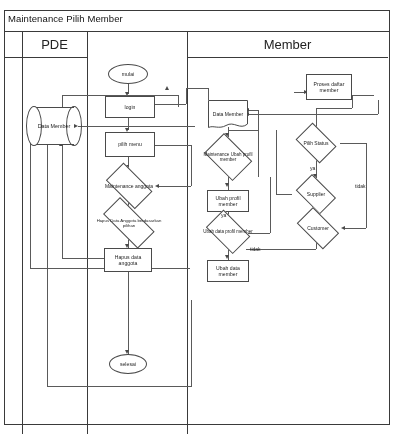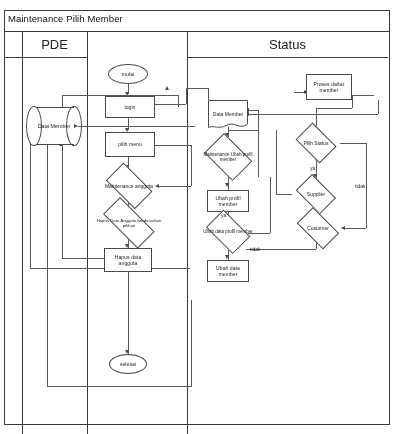--- a/index.html
+++ b/index.html
@@ -59,21 +59,21 @@
 </head>
 <body>
 
 <div id="root">
 
   <div class="frame"></div>
   <div class="title-bar"></div>
   <div class="title-txt">Maintenance Pilih Member</div>
 
   <div class="lane-head" style="left:22px;width:65px;">PDE</div>
-  <div class="lane-head" style="left:187px;width:201px;">Status</div>
+  <div class="lane-head" style="left:187px;width:201px;">Member</div>
 
   <div class="vline" style="left:22px;"></div>
   <div class="vline" style="left:87px;"></div>
   <div class="vline" style="left:187px;"></div>
   <div class="lane-head" style="left:5px;width:17px;border-bottom:1.4px solid #3a3a3a;"></div>
 
   <div class="ln lnv" style="left:128px;top:84px;height:10px;"></div>
   <div class="arr arr-d" style="left:125.4px;top:92px;"></div>
 
   <div class="ln lnv" style="left:128px;top:118px;height:12px;"></div>

